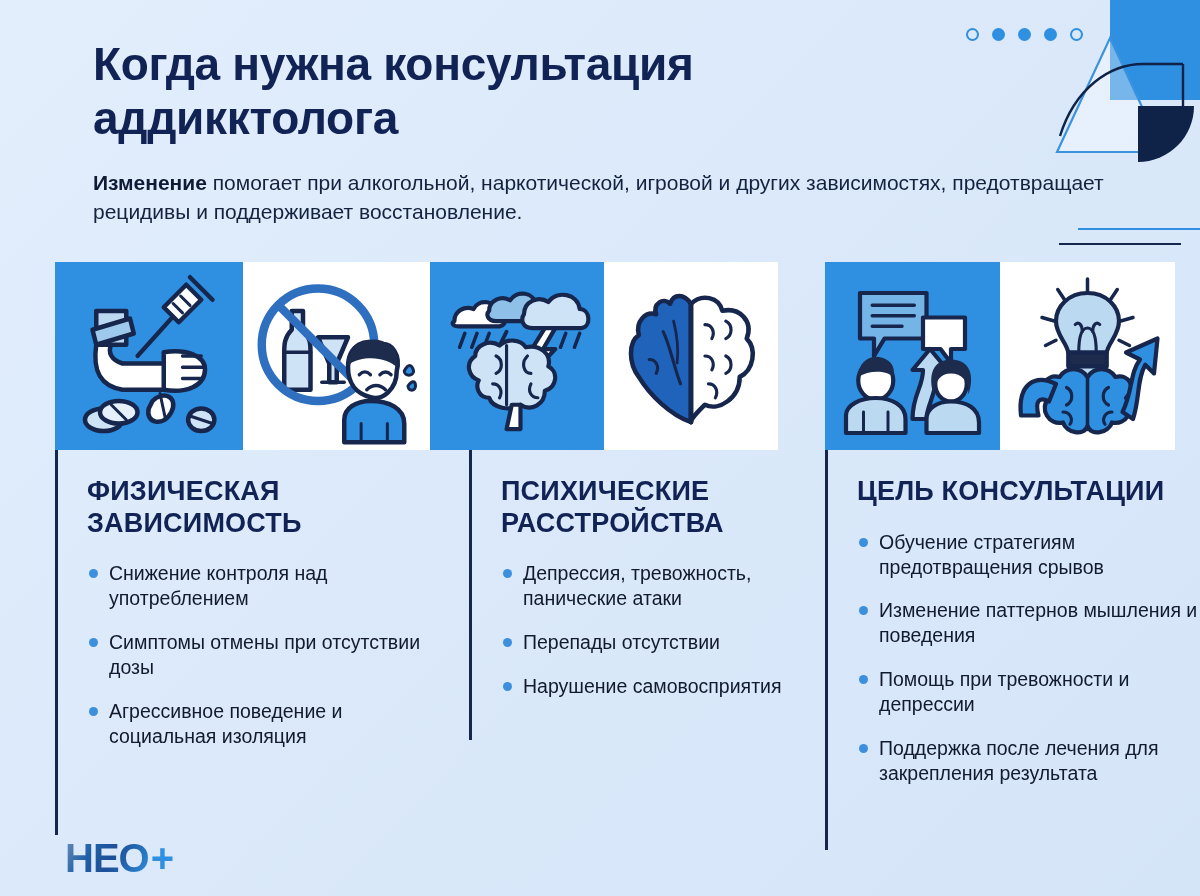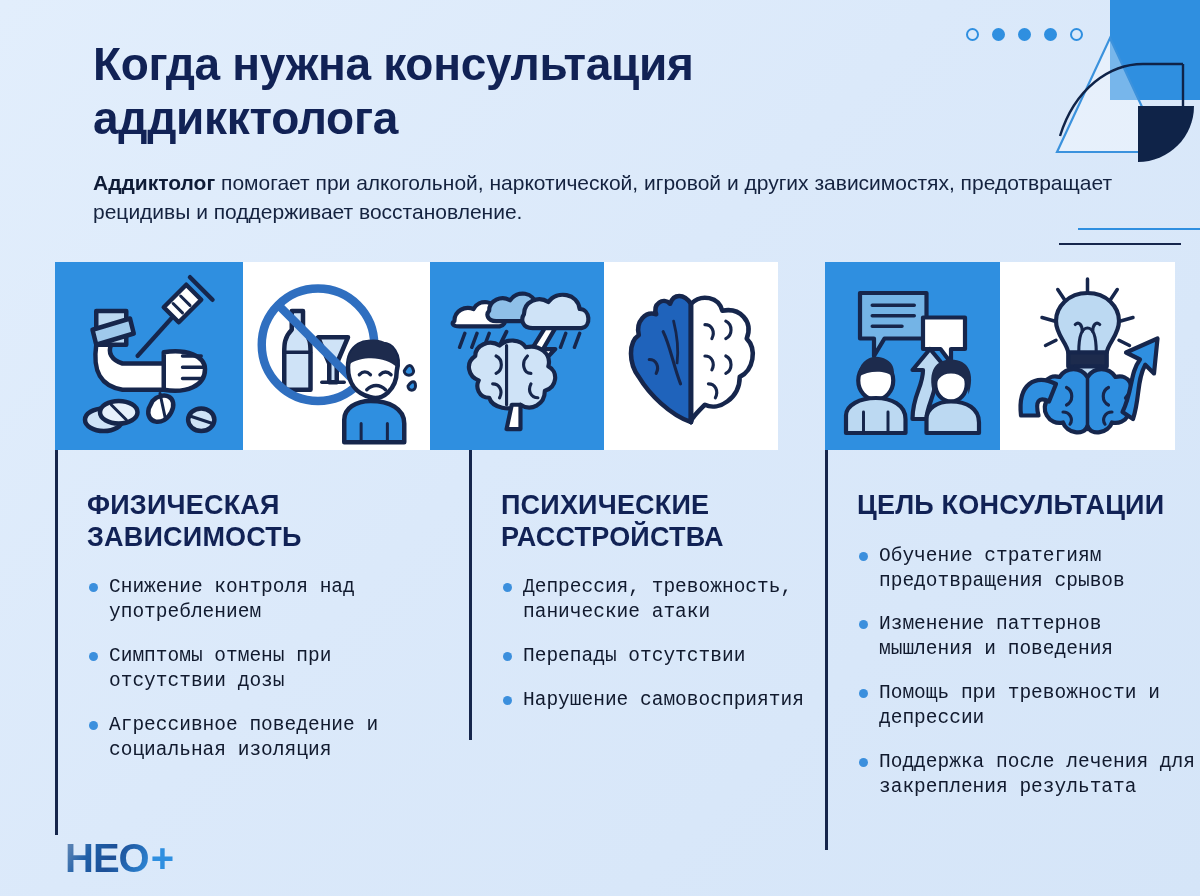--- a/index.html
+++ b/index.html
@@ -97,21 +97,21 @@
   .panel svg { position:absolute; left:0; top:0; width:100%; height:100%; }
 
   .col-1 .imgrow { width:375px; }
   .col-2 .imgrow { width:348px; }
   .col-3 .imgrow { width:350px; }
 
   
   .colbody {
     position:relative;
     padding-left:32px;
-    padding-top:40px;
+    padding-top:26px;
   }
   .colbody::before {
     content:"";
     position:absolute;
     left:0; top:0;
     width:3px; height:100%;
     background:#16264c;
   }
 
   .col-1 .colbody { height:385px; }
@@ -121,21 +121,21 @@
   .colhead {
     font-size:27px;
     font-weight:bold;
     line-height:1.17;
     color:#112255;
     letter-spacing:0.2px;
     text-transform:uppercase;
     margin-bottom:22px;
   }
 
-  ul.bullets { list-style:none;font-family:Liberation Mono, monospace; }
+  ul.bullets { list-style:none; }
   ul.bullets li {
     position:relative;
     padding-left:22px;
     margin-bottom:19px;
     font-size:19.5px;
     line-height:1.28;
     color:#111a2e;
   }
   ul.bullets li::before {
     content:"";
@@ -192,21 +192,21 @@
   </svg>
 
   <div class="deco-quarter2"></div>
 
   <div class="deco-line-blue"></div>
   <div class="deco-line-navy"></div>
 
   <div class="header">
     <h1 class="title">Когда нужна консультация аддикктолога</h1>
     <p class="subtitle">
-      <b>Аддиктолог</b><span> помогает при алкогольной, наркотической, игровой и других зависимостях, предотвращает рецидивы и поддерживает восстановление.</span>
+      <b>Изменение</b><span> помогает при алкогольной, наркотической, игровой и других зависимостях, предотвращает рецидивы и поддерживает восстановление.</span>
     </p>
   </div>
 
   <div class="columns">
 
     <div class="col col-1">
       <div class="imgrow">
 
         <div class="panel blue">
           <svg viewBox="0 0 100 100" preserveAspectRatio="xMidYMid meet">

